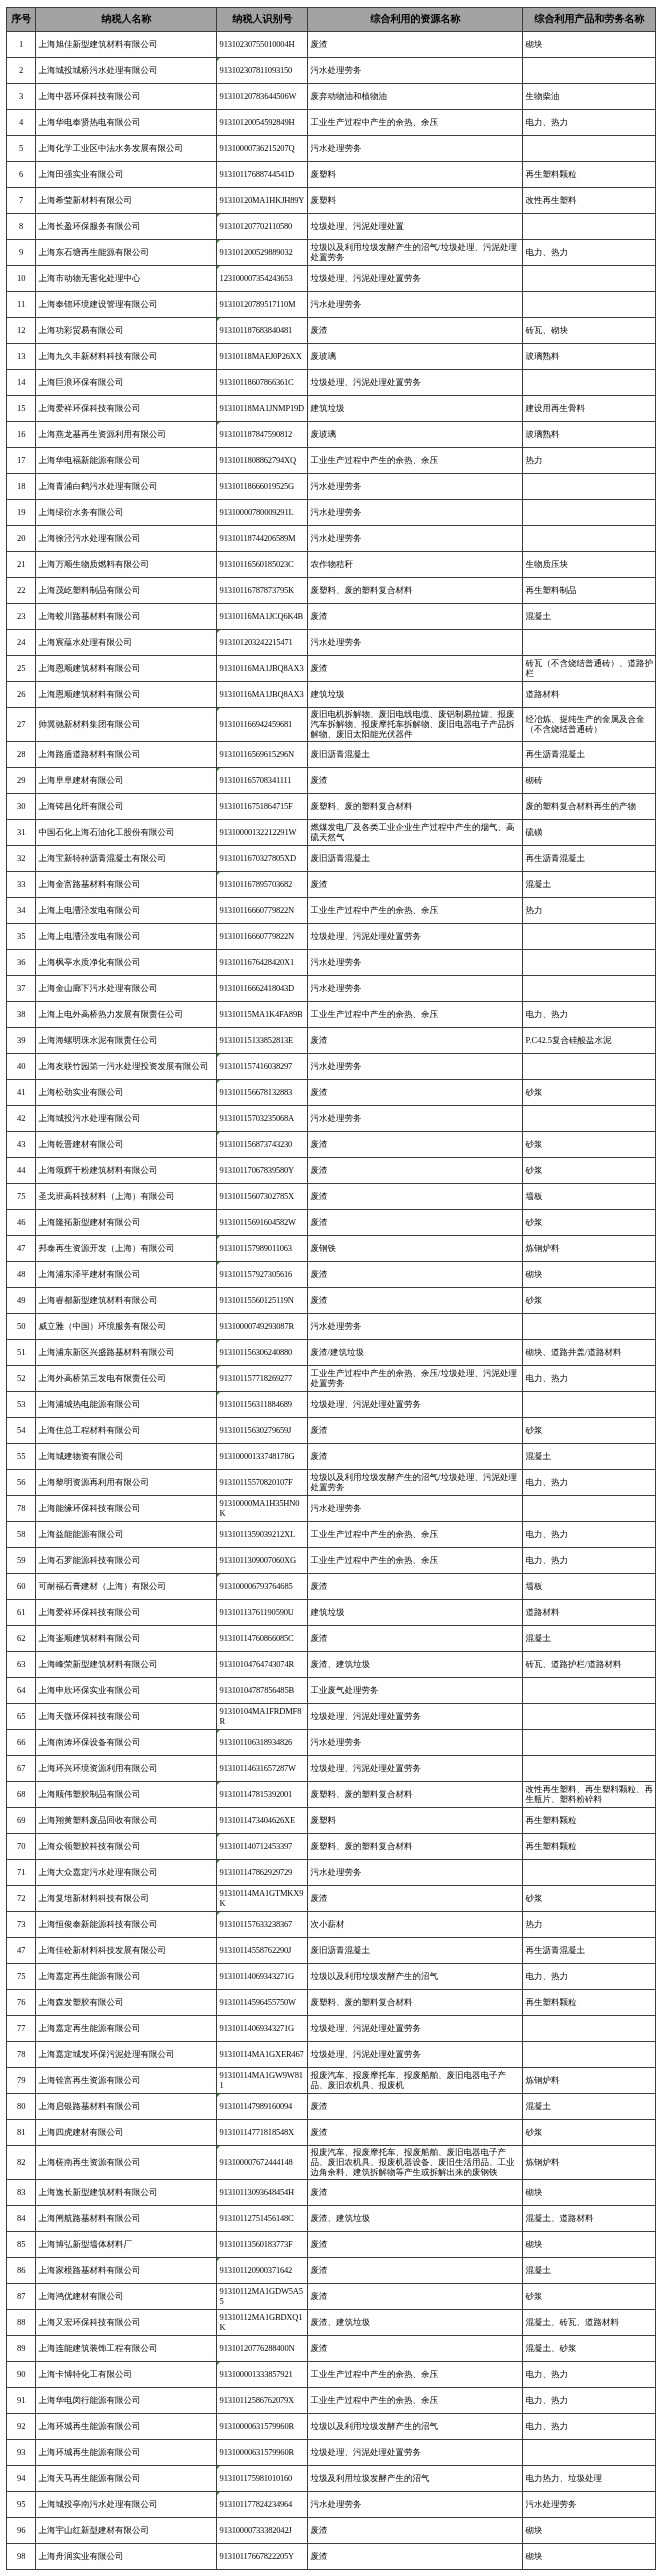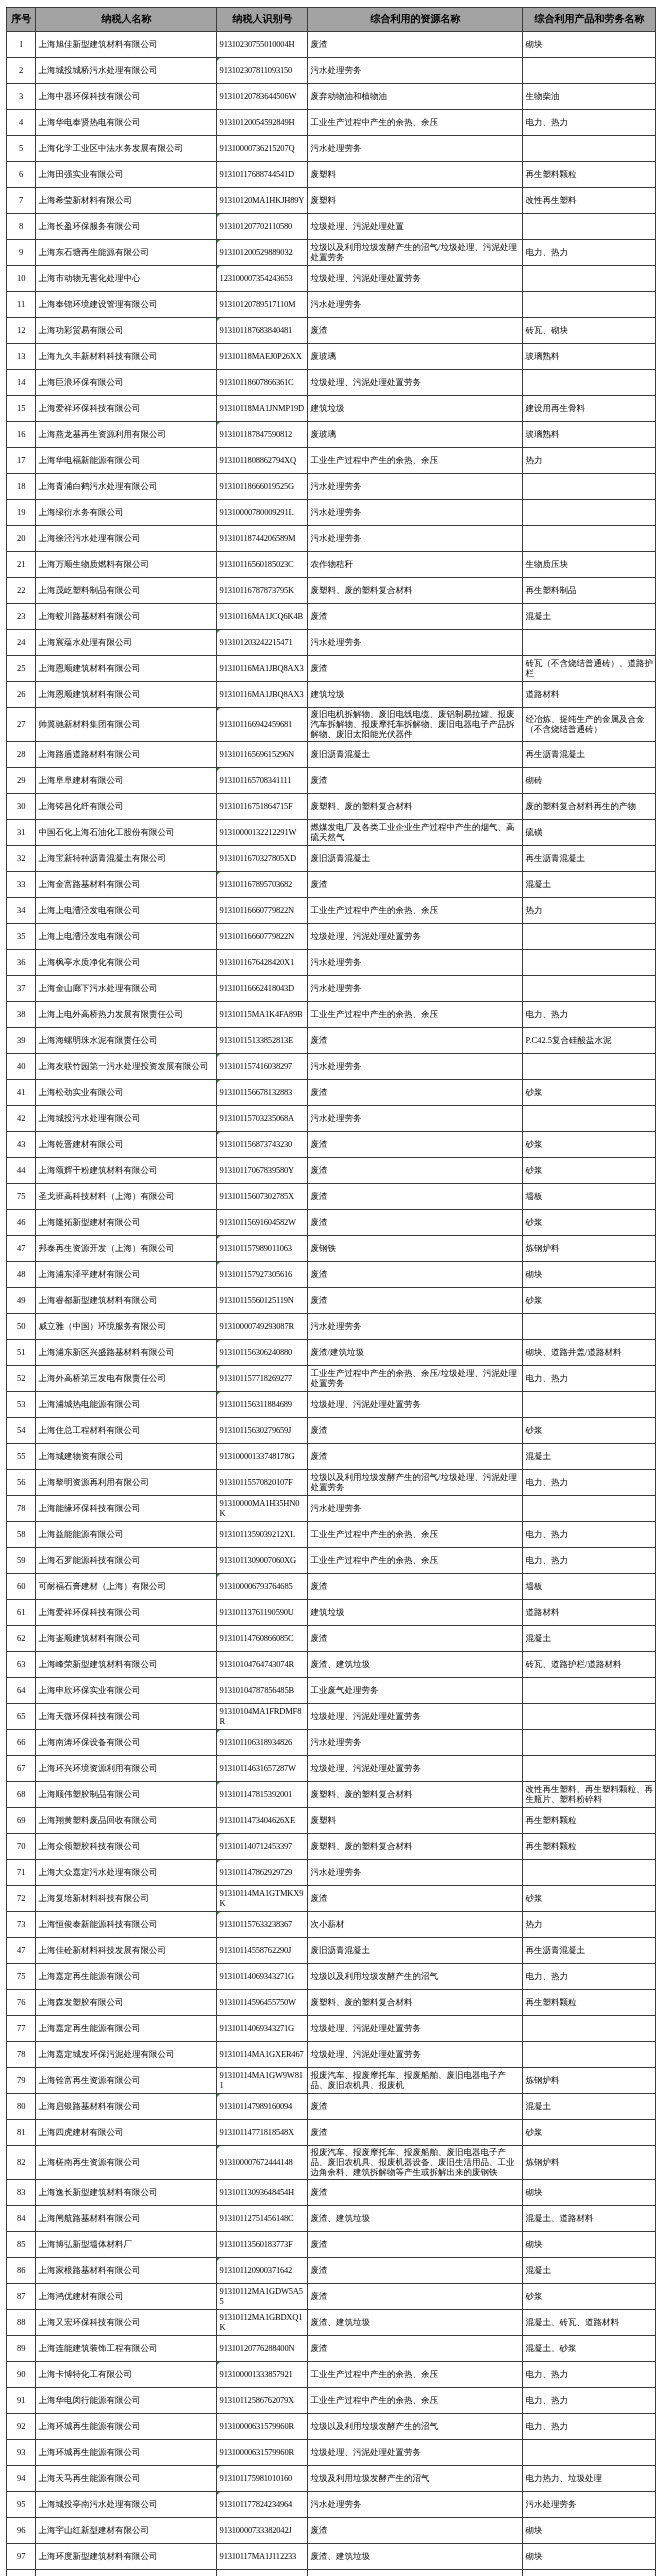--- a/index.html
+++ b/index.html
@@ -704,27 +704,20 @@
           <td class="c4">污水处理劳务</td>
         </tr>
         <tr>
           <td class="c0">96</td>
           <td class="c1">上海宇山红新型建材有限公司</td>
           <td class="c2">91310000733382042J</td>
           <td class="c3">废渣</td>
           <td class="c4">砌块</td>
         </tr>
         <tr>
-          <td class="c0">97</td>
-          <td class="c1">上海环度新型建筑材料有限公司</td>
-          <td class="c2">91310117MA1J112233</td>
-          <td class="c3">废渣、建筑垃圾</td>
-          <td class="c4">砌块</td>
-        </tr>
-        <tr>
           <td class="c0">98</td>
           <td class="c1">上海舟润实业有限公司</td>
           <td class="c2">91310117667822205Y</td>
           <td class="c3">废渣</td>
           <td class="c4">砌块</td>
         </tr>
       </tbody>
   </table>
 </div>
 

